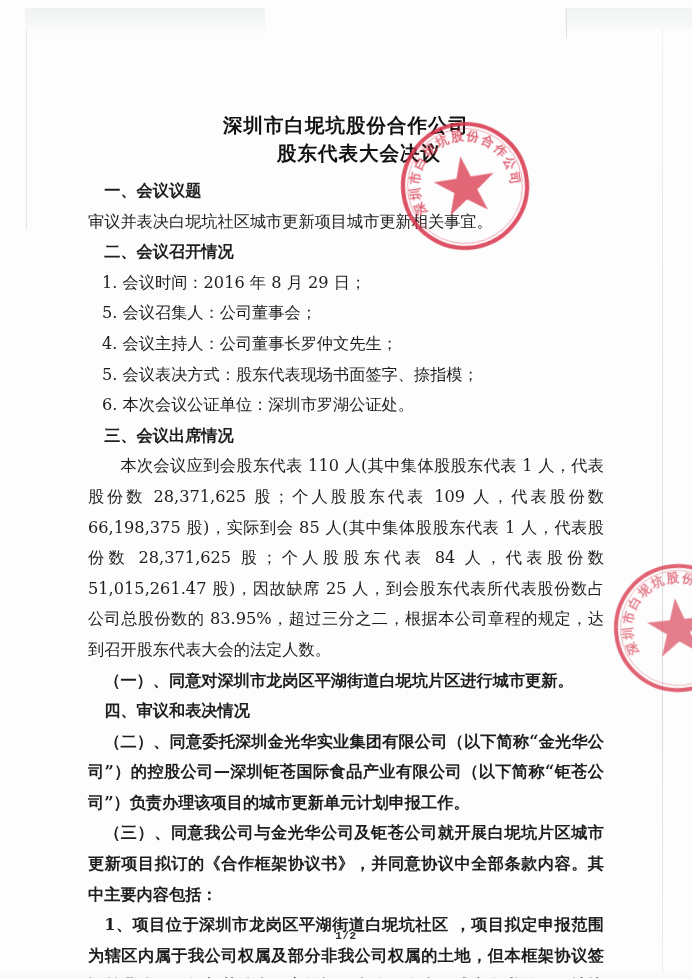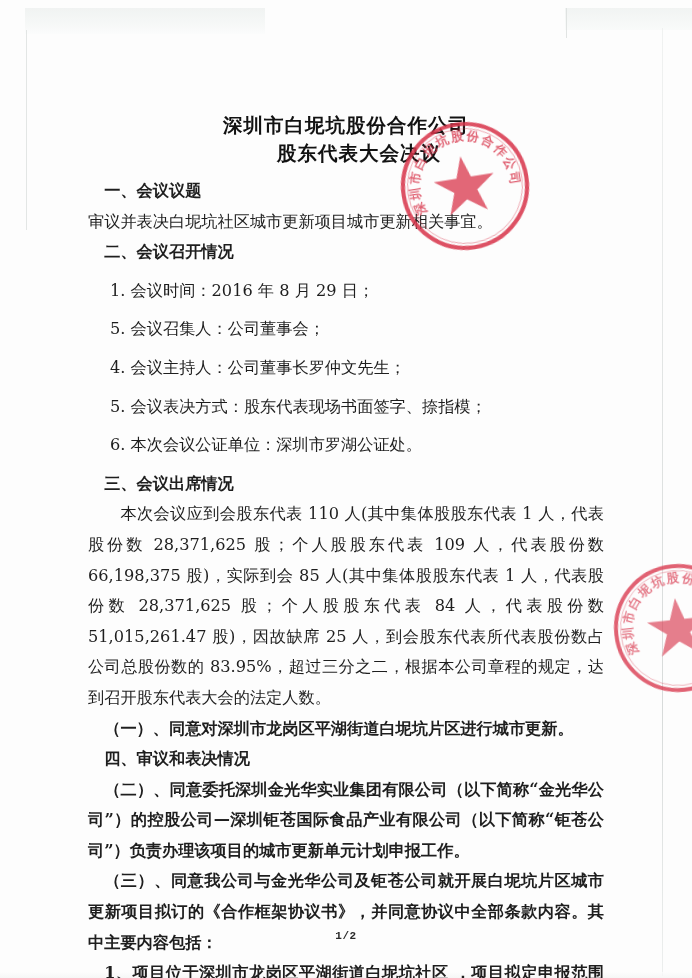--- a/index.html
+++ b/index.html
@@ -76,21 +76,21 @@
     line-height: 30.6px;
     color: #1e1e1e;
   }
   .p {
     margin: 0;
     text-align: justify;
     text-justify: inter-ideograph;
   }
   .p.indent { text-indent: 2em; }
   .p.indent1 { text-indent: 1em; font-weight: bold; }
-  .num-item { margin: 8px; padding-left: 14px; }
+  .num-item { margin: 0; padding-left: 14px; }
 
   
   .seal {
     position: absolute;
     pointer-events: none;
   }
   .seal svg { display: block; }
 
   
   .footer {

